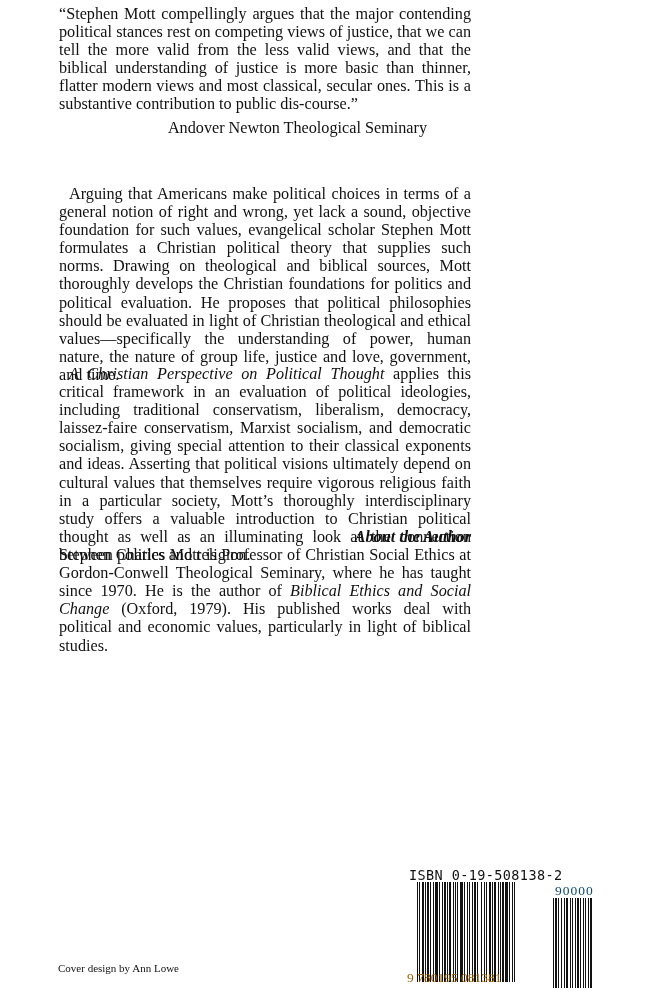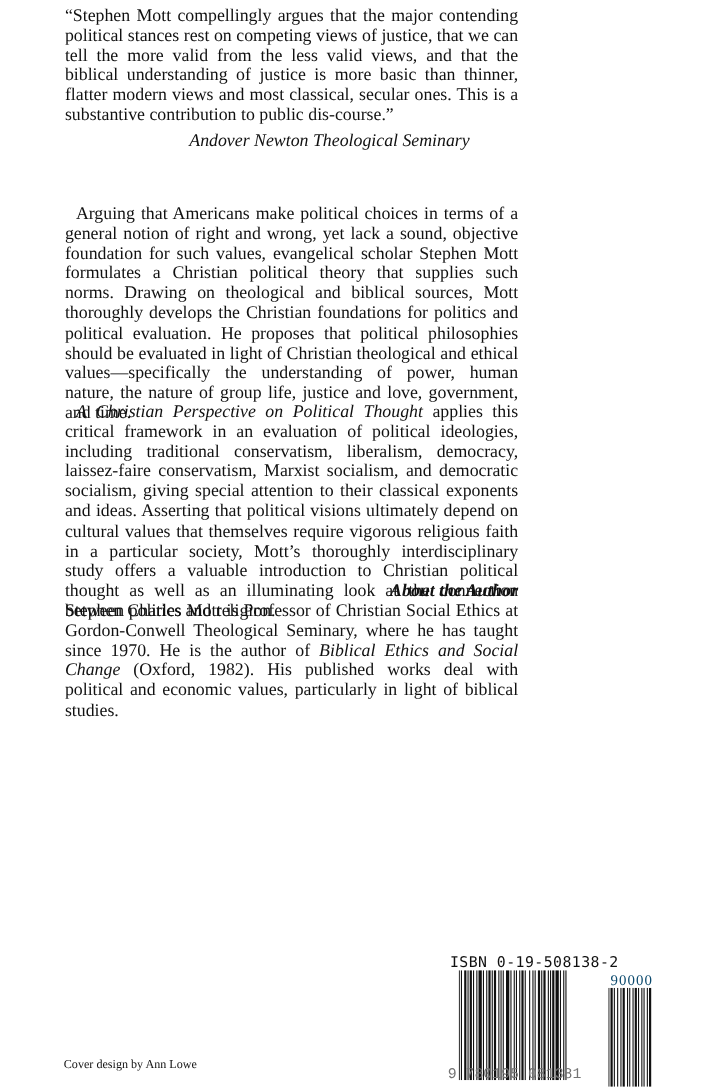--- a/index.html
+++ b/index.html
@@ -3,32 +3,32 @@
 <meta charset="utf-8">
 <style>
   html, body { margin: 0; padding: 0; background: #ffffff; }
   body { width: 662px; height: 993px; position: relative; overflow: hidden; color: #111; }
   .page { position: absolute; left: 0; top: 0; width: 618px; height: 993px; background: #fff; }
   .txt { font-family: "Liberation Serif", serif; font-size: 16.2px; line-height: 18.1px; text-align: justify; }
   .block { position: absolute; left: 59px; width: 412px; }
   .quote { top: 5px; }
   .quote .body { text-align: justify; text-align-last: left; }
   .attrib { position: absolute; top: 119px; right: 191px; text-align: right; font-family: "Liberation Serif", serif; font-size: 16.2px; line-height: 18.1px; }
-  .attrib .inst { font-style: italic; }
+  .attrib .inst { }
   .p1 { top: 185px; }
   .p2 { top: 365px; }
   p { margin: 0; }
   .indent { text-indent: 10px; }
   .about { top: 528px; }
   .about-title { text-align: right; font-style: italic; font-weight: bold; font-family: "Liberation Serif", serif; font-size: 16.2px; line-height: 18.1px; }
   i { font-style: italic; }
   .barcode-wrap { position: absolute; left: 405px; top: 870px; width: 230px; height: 120px; }
   .isbn-text { position: absolute; left: 4px; top: -3px; font-family: "DejaVu Sans Mono", monospace; font-size: 13.5px; letter-spacing: 0.4px; color: #111; }
   .addon-text { position: absolute; left: 150px; top: 13px; font-family: Liberation Serif, serif; font-size: 13.5px; letter-spacing: 1px; color: #0c4a6e; }
-  .ean-text { position: absolute; left: 2px; top: 100px; font-family: Liberation Mono, monospace; font-size: 13.5px; color: #737373; }
+  .ean-text { position: absolute; left: 2px; top: 100px; font-family: Liberation Serif, serif; font-size: 13.5px; color: #a16207; }
   .bars-main { position: absolute; left: 12px; top: 12px; width: 125px; height: 100px; }
   .bars-addon { position: absolute; left: 148px; top: 28px; width: 56px; height: 90px; }
   .credit { position: absolute; left: 58px; top: 962px; font-family: "Liberation Serif", serif; font-size: 11px; color: #111; }
 </style>
 </head>
 <body>
 
 <div class="page">
 
   <div class="block quote txt">
@@ -41,21 +41,21 @@
   <div class="block p1 txt">
     <p class="indent">Arguing that Americans make political choices in terms of a general notion of right and wrong, yet lack a sound, objective foundation for such values, evangelical scholar Stephen Mott formulates a Christian political theory that supplies such norms. Drawing on theological and biblical sources, Mott thoroughly develops the Christian foundations for politics and political evaluation. He proposes that political philosophies should be evaluated in light of Christian theological and ethical values—specifically the understanding of power, human nature, the nature of group life, justice and love, government, and time.</p>
   </div>
 
   <div class="block p2 txt">
     <p class="indent"><i>A Christian Perspective on Political Thought</i><span> applies this critical framework in an evaluation of political ideologies, including traditional conservatism, liberalism, democracy, laissez-faire conservatism, Marxist socialism, and democratic socialism, giving special attention to their classical exponents and ideas. Asserting that political visions ultimately depend on cultural values that themselves require vigorous religious faith in a particular society, Mott’s thoroughly interdisciplinary study offers a valuable introduction to Christian political thought as well as an illuminating look at the connection between politics and religion.</span></p>
   </div>
 
   <div class="block about txt">
     <div class="about-title">About the Author</div>
-    <p><span>Stephen Charles Mott is Professor of Christian Social Ethics at Gordon-Conwell Theological Seminary, where he has taught since 1970. He is the author of </span><i>Biblical Ethics and Social Change</i><span> (Oxford, 1982). His published works deal with political and economic values, particularly in light of biblical studies.</span></p>
+    <p><span>Stephen Charles Mott is Professor of Christian Social Ethics at Gordon-Conwell Theological Seminary, where he has taught since 1970. He is the author of </span><i>Biblical Ethics and Social Change</i><span> (Oxford, 1979). His published works deal with political and economic values, particularly in light of biblical studies.</span></p>
   </div>
 
   <div class="barcode-wrap">
     <div class="isbn-text">ISBN 0-19-508138-2</div>
     <div class="addon-text">90000</div>
     <svg class="bars-main" id="bars-main" viewBox="0 0 125 100" preserveAspectRatio="none">
         <rect x="0" y="0" width="1" height="100" fill="#111"></rect>
         <rect x="2" y="0" width="1" height="100" fill="#111"></rect>
         <rect x="5" y="0" width="2" height="100" fill="#111"></rect>
         <rect x="8" y="0" width="1" height="100" fill="#111"></rect>

